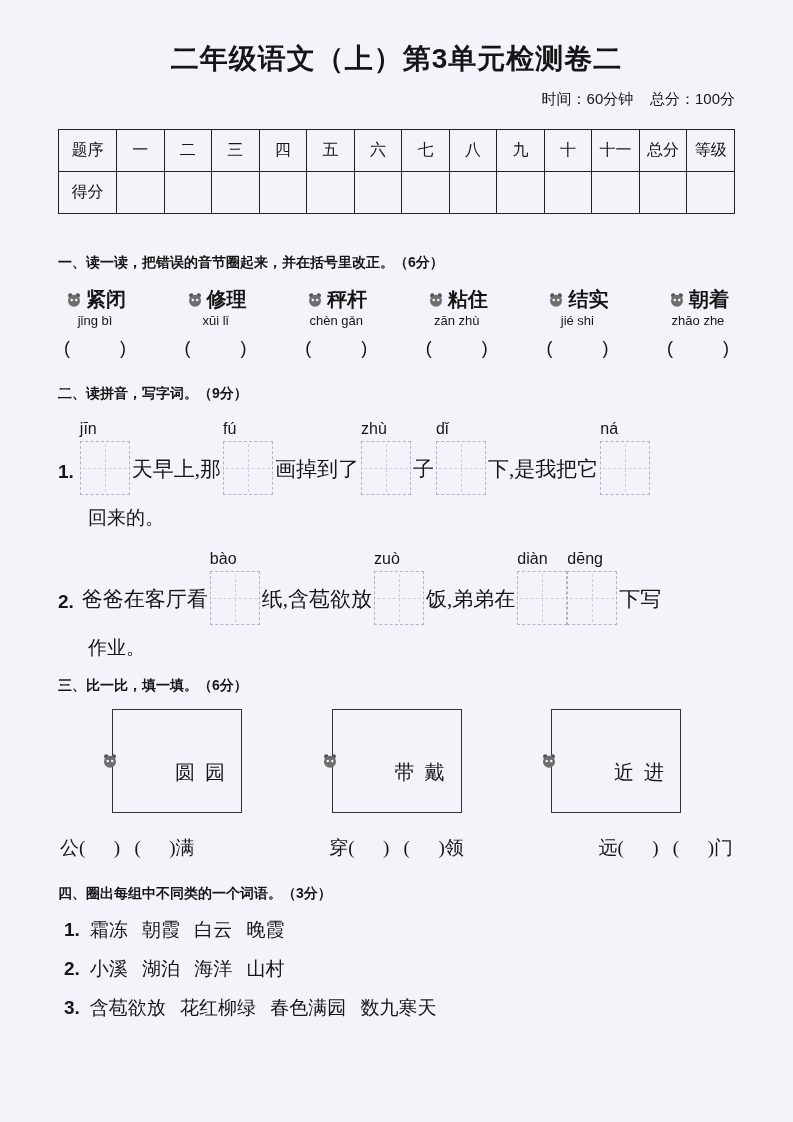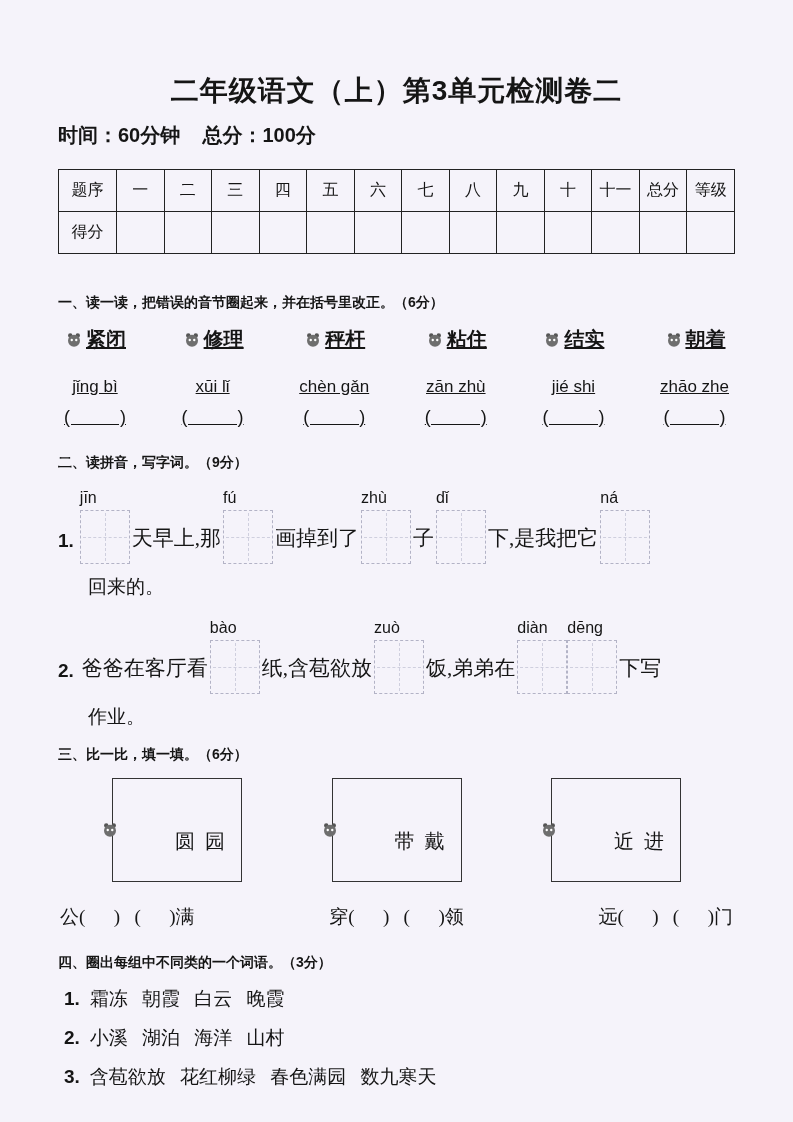--- a/index.html
+++ b/index.html
@@ -1,33 +1,33 @@
 <!DOCTYPE html>
 <html><head>
 <meta charset="utf-8">
 <style>
   * { box-sizing: border-box; margin: 0; padding: 0; }
   html,body { background:#f5f3fa; }
   body { font-family:"Liberation Sans","DejaVu Sans",sans-serif; color:#151515; }
-  .page { width:793px; height:1122px; margin:0 auto; background:#f5f3fa; padding:72px 58px 0; overflow:hidden; position:relative; }
+  .page { width:793px; height:1122px; margin:0 auto; background:#f5f3fa; padding:40px 58px 0; overflow:hidden; position:relative; }
 
   .title { font-size:28px; text-align:center; font-weight:bold; letter-spacing:1px; margin-bottom:12px; }
-  .subtitle { text-align:left; font-size:20px; margin-bottom:20px; white-space:pre;font-weight:bold; }
+  .subtitle { text-align:right; font-size:15px; margin-bottom:20px; white-space:pre; }
 
   .score-table { width:100%; border-collapse:collapse; table-layout:fixed; margin-bottom:40px; }
   .score-table td { border:1.6px solid #222; height:42px; text-align:center; font-size:16px; background:transparent; }
   .score-table col.first { width:58px; }
 
   .sec-heading { font-size:14px; font-weight:bold; margin-bottom:14px; }
 
   
   .words-row { display:flex; justify-content:space-between; padding:0 6px; margin-bottom:26px; }
-  .word-col { text-align:center; display:flex; flex-direction:column; align-items:center;text-decoration:underline; }
+  .word-col { text-align:center; display:flex; flex-direction:column; align-items:center; }
   .word-line { font-size:20px; font-weight:bold; display:flex; align-items:center; gap:2px; font-family:"Liberation Serif","DejaVu Serif",serif; }
-  .pinyin { font-size:17px; margin-top:24px; }
+  .pinyin { font-size:13px; margin-top:0; }
   .paren { font-size:18px; margin-top:10px; white-space:pre; }
 
   
   .sent-row { display:flex; align-items:flex-end; margin-top:4px; }
   .q-num { font-weight:bold; font-size:19px; margin:0 6px 12px 0; }
   .blank { display:inline-flex; flex-direction:column; }
   .py { font-size:16px; height:24px; line-height:24px; }
   .tian-box { width:50px; height:54px; border:1px dashed #b3b3c6; position:relative; }
   .tian-box::before { content:""; position:absolute; left:2px; right:2px; top:50%; border-top:1px dashed #cfcfde; }
   .tian-box::after  { content:""; position:absolute; top:2px; bottom:2px; left:50%; border-left:1px dashed #cfcfde; }

